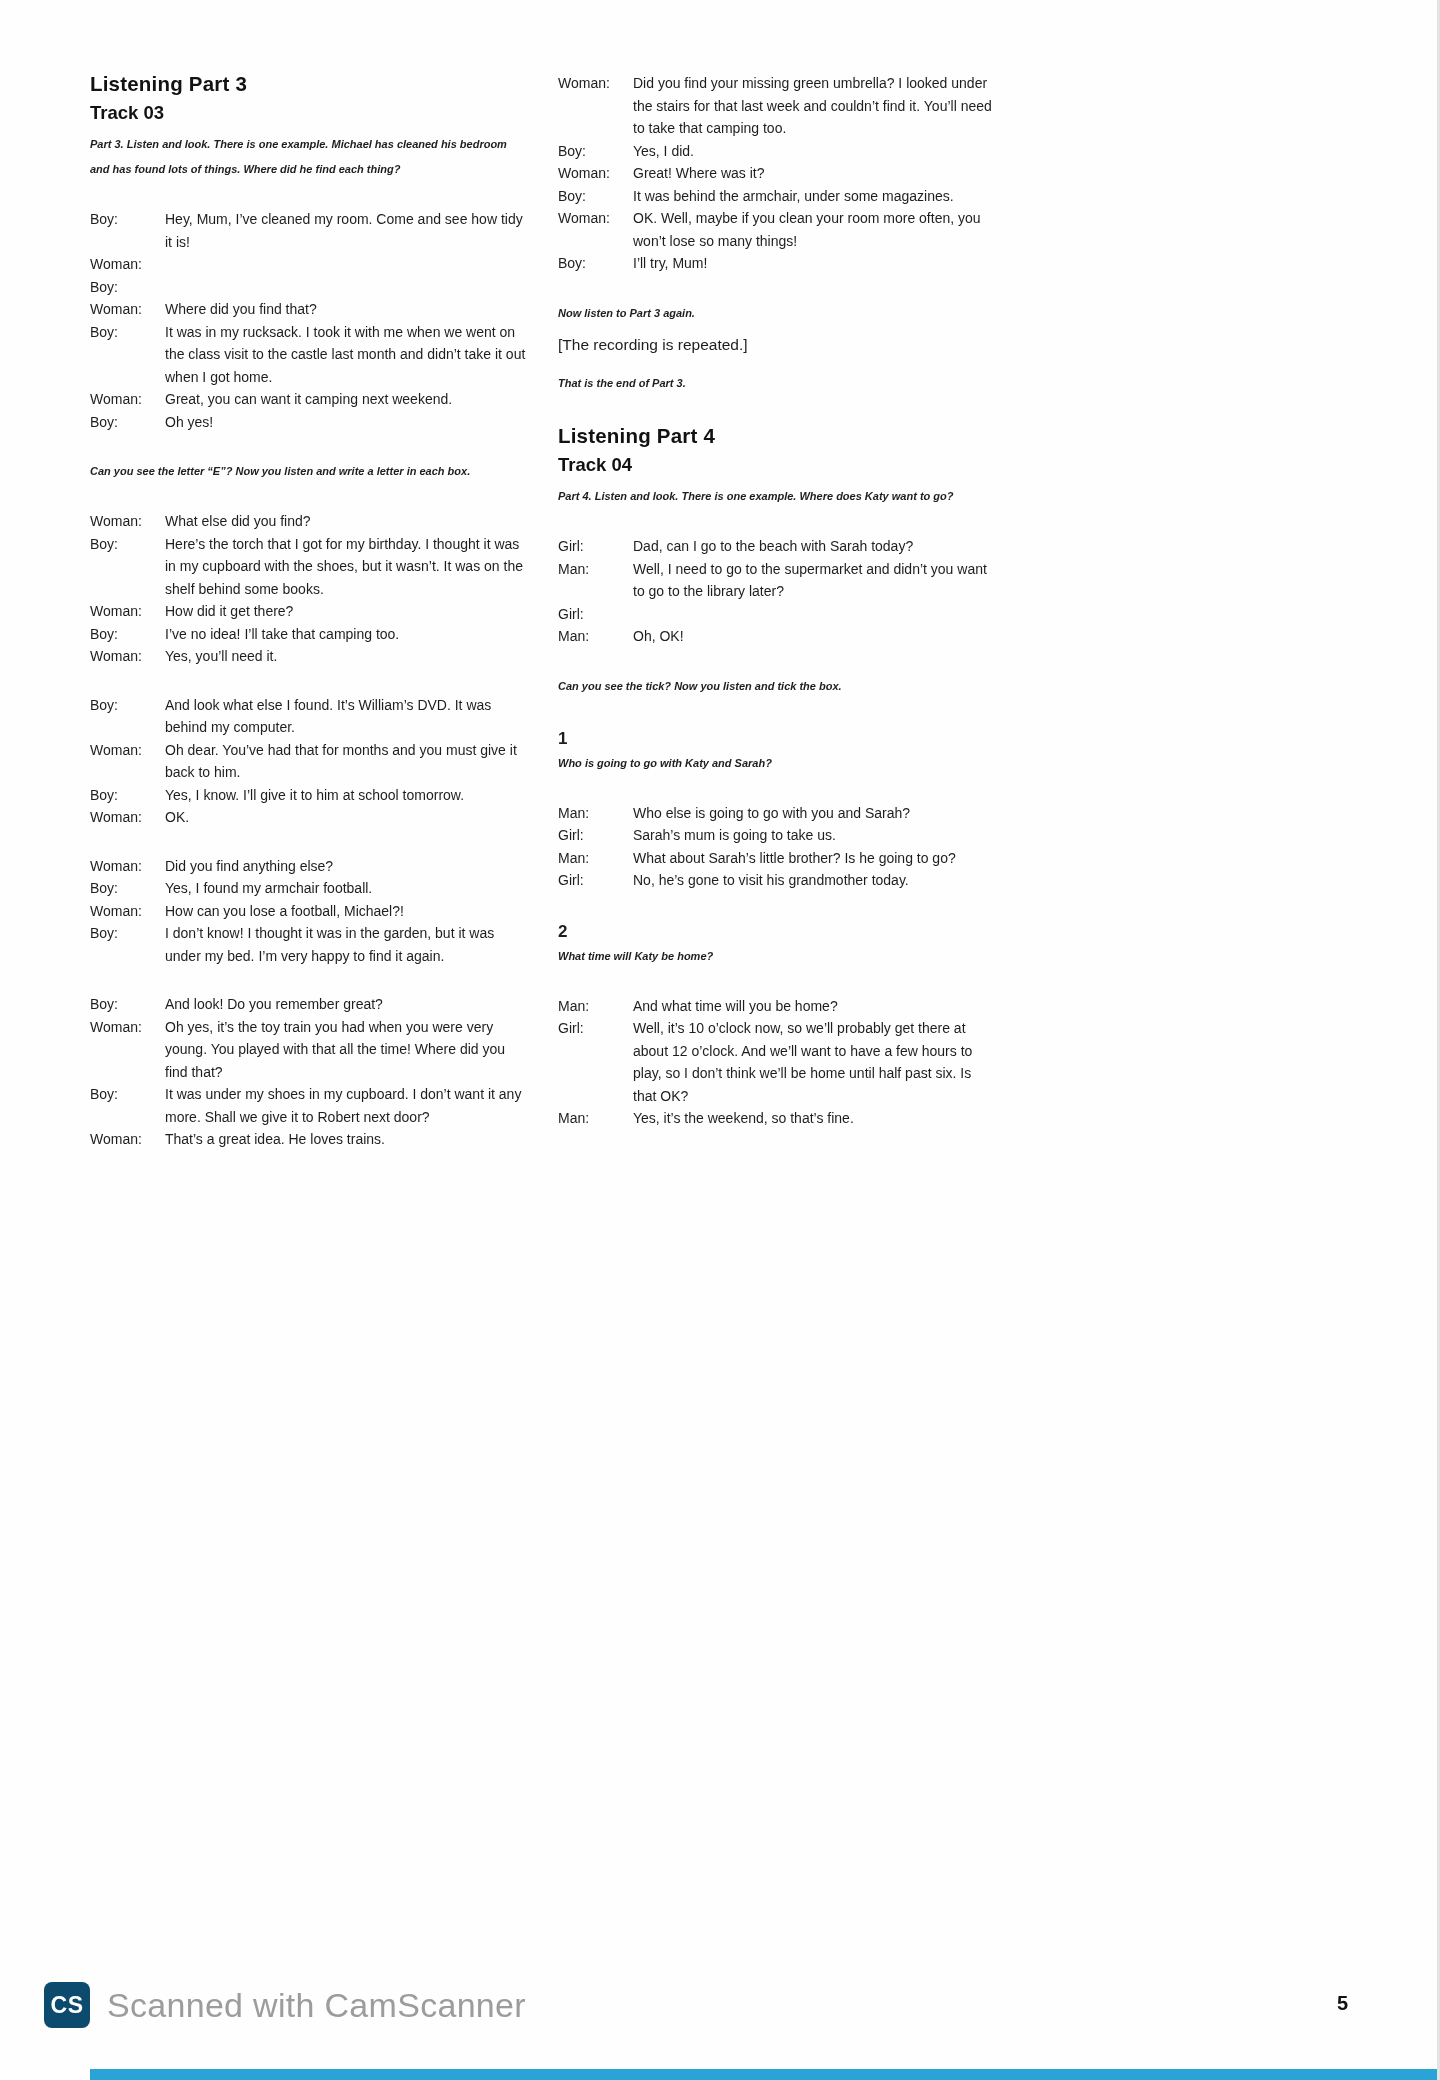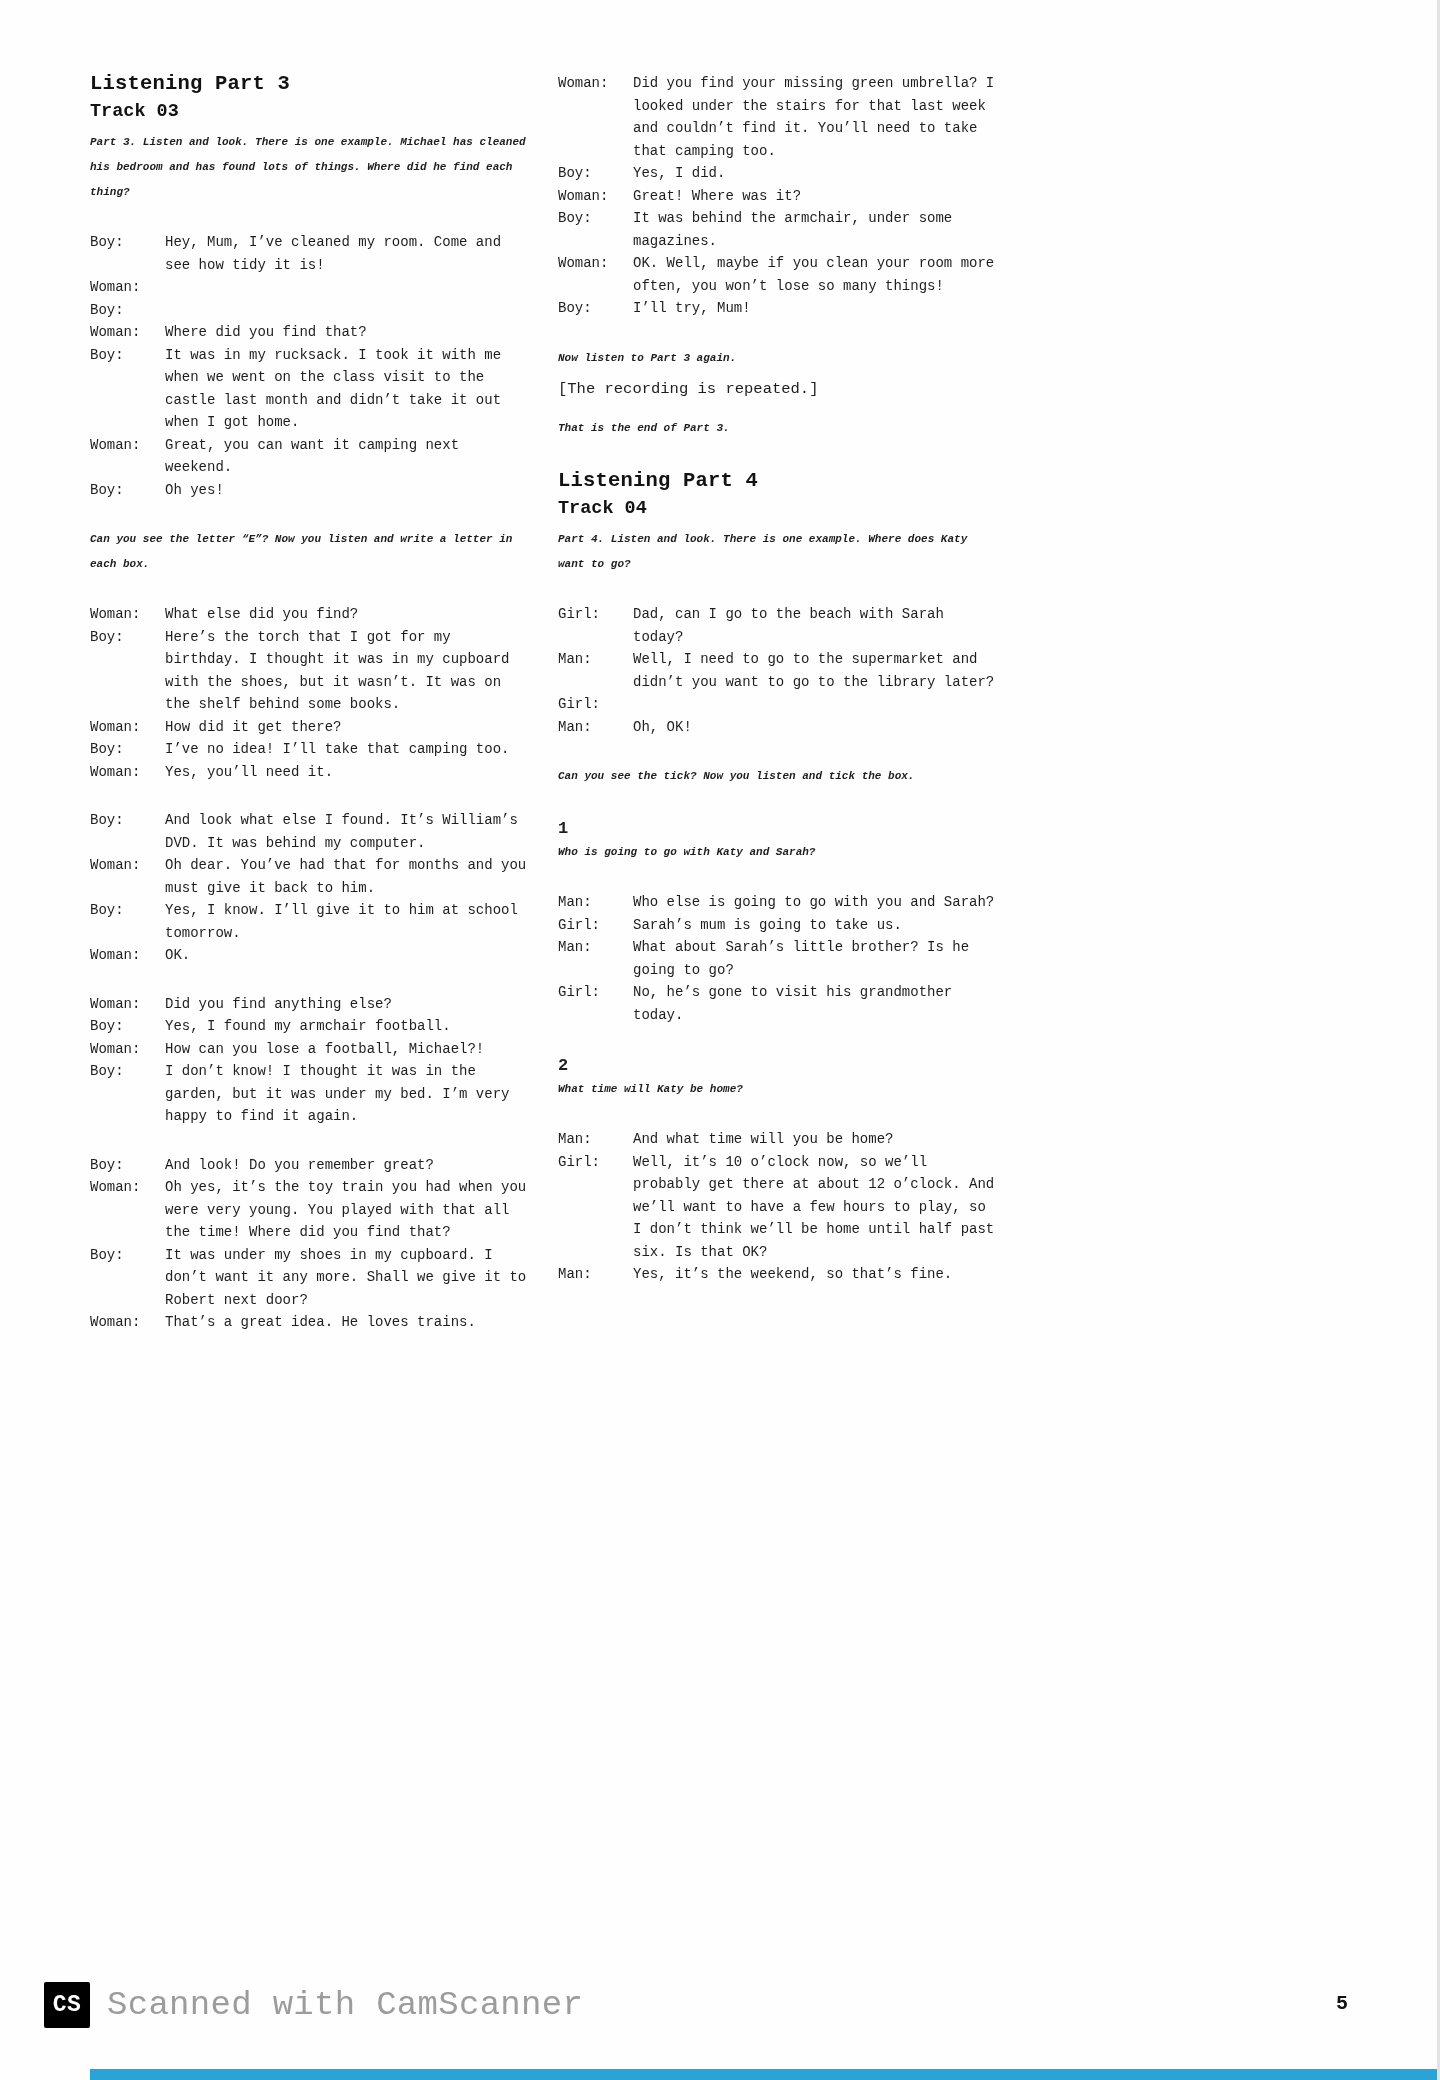--- a/index.html
+++ b/index.html
@@ -2,21 +2,21 @@
 <html><head>
 <meta charset="utf-8">
 <style>
   html, body { margin: 0; padding: 0; background: #d7d7d7; }
   .page {
     position: relative;
     width: 1440px;
     height: 2080px;
     background: #fefefe;
     overflow: hidden;
-    font-family: Liberation Mono, monospace;
+    font-family: Liberation Sans, sans-serif;
     color: #1e1e1e;
   }
   .page::after {
     content: "";
     position: absolute;
     top: 0; right: 0;
     width: 3px; height: 100%;
     background: #e3e3e3;
   }
   .content { position: absolute; top: 72px; left: 0; width: 100%; }
@@ -46,22 +46,22 @@
   .speaker { flex: 0 0 75px; }
   .text { flex: 1; }
 
   .footer {
     position: absolute;
     left: 44px; top: 1982px;
     display: flex; align-items: center; gap: 17px;
   }
   .cs-badge {
     width: 46px; height: 46px;
-    background: #000000;
-    border-radius: 2px;
+    background: #0c4a6e;
+    border-radius: 8px;
     display: flex; align-items: center; justify-content: center;
   }
   .cs-badge-text {
     color: #ffffff; font-weight: 700; font-size: 23px; letter-spacing: .5px;
   }
   .watermark {
     color: #9c9c9c; font-size: 34px; letter-spacing: .3px;
   }
   .page-number {
     position: absolute; right: 92px; top: 1992px;

